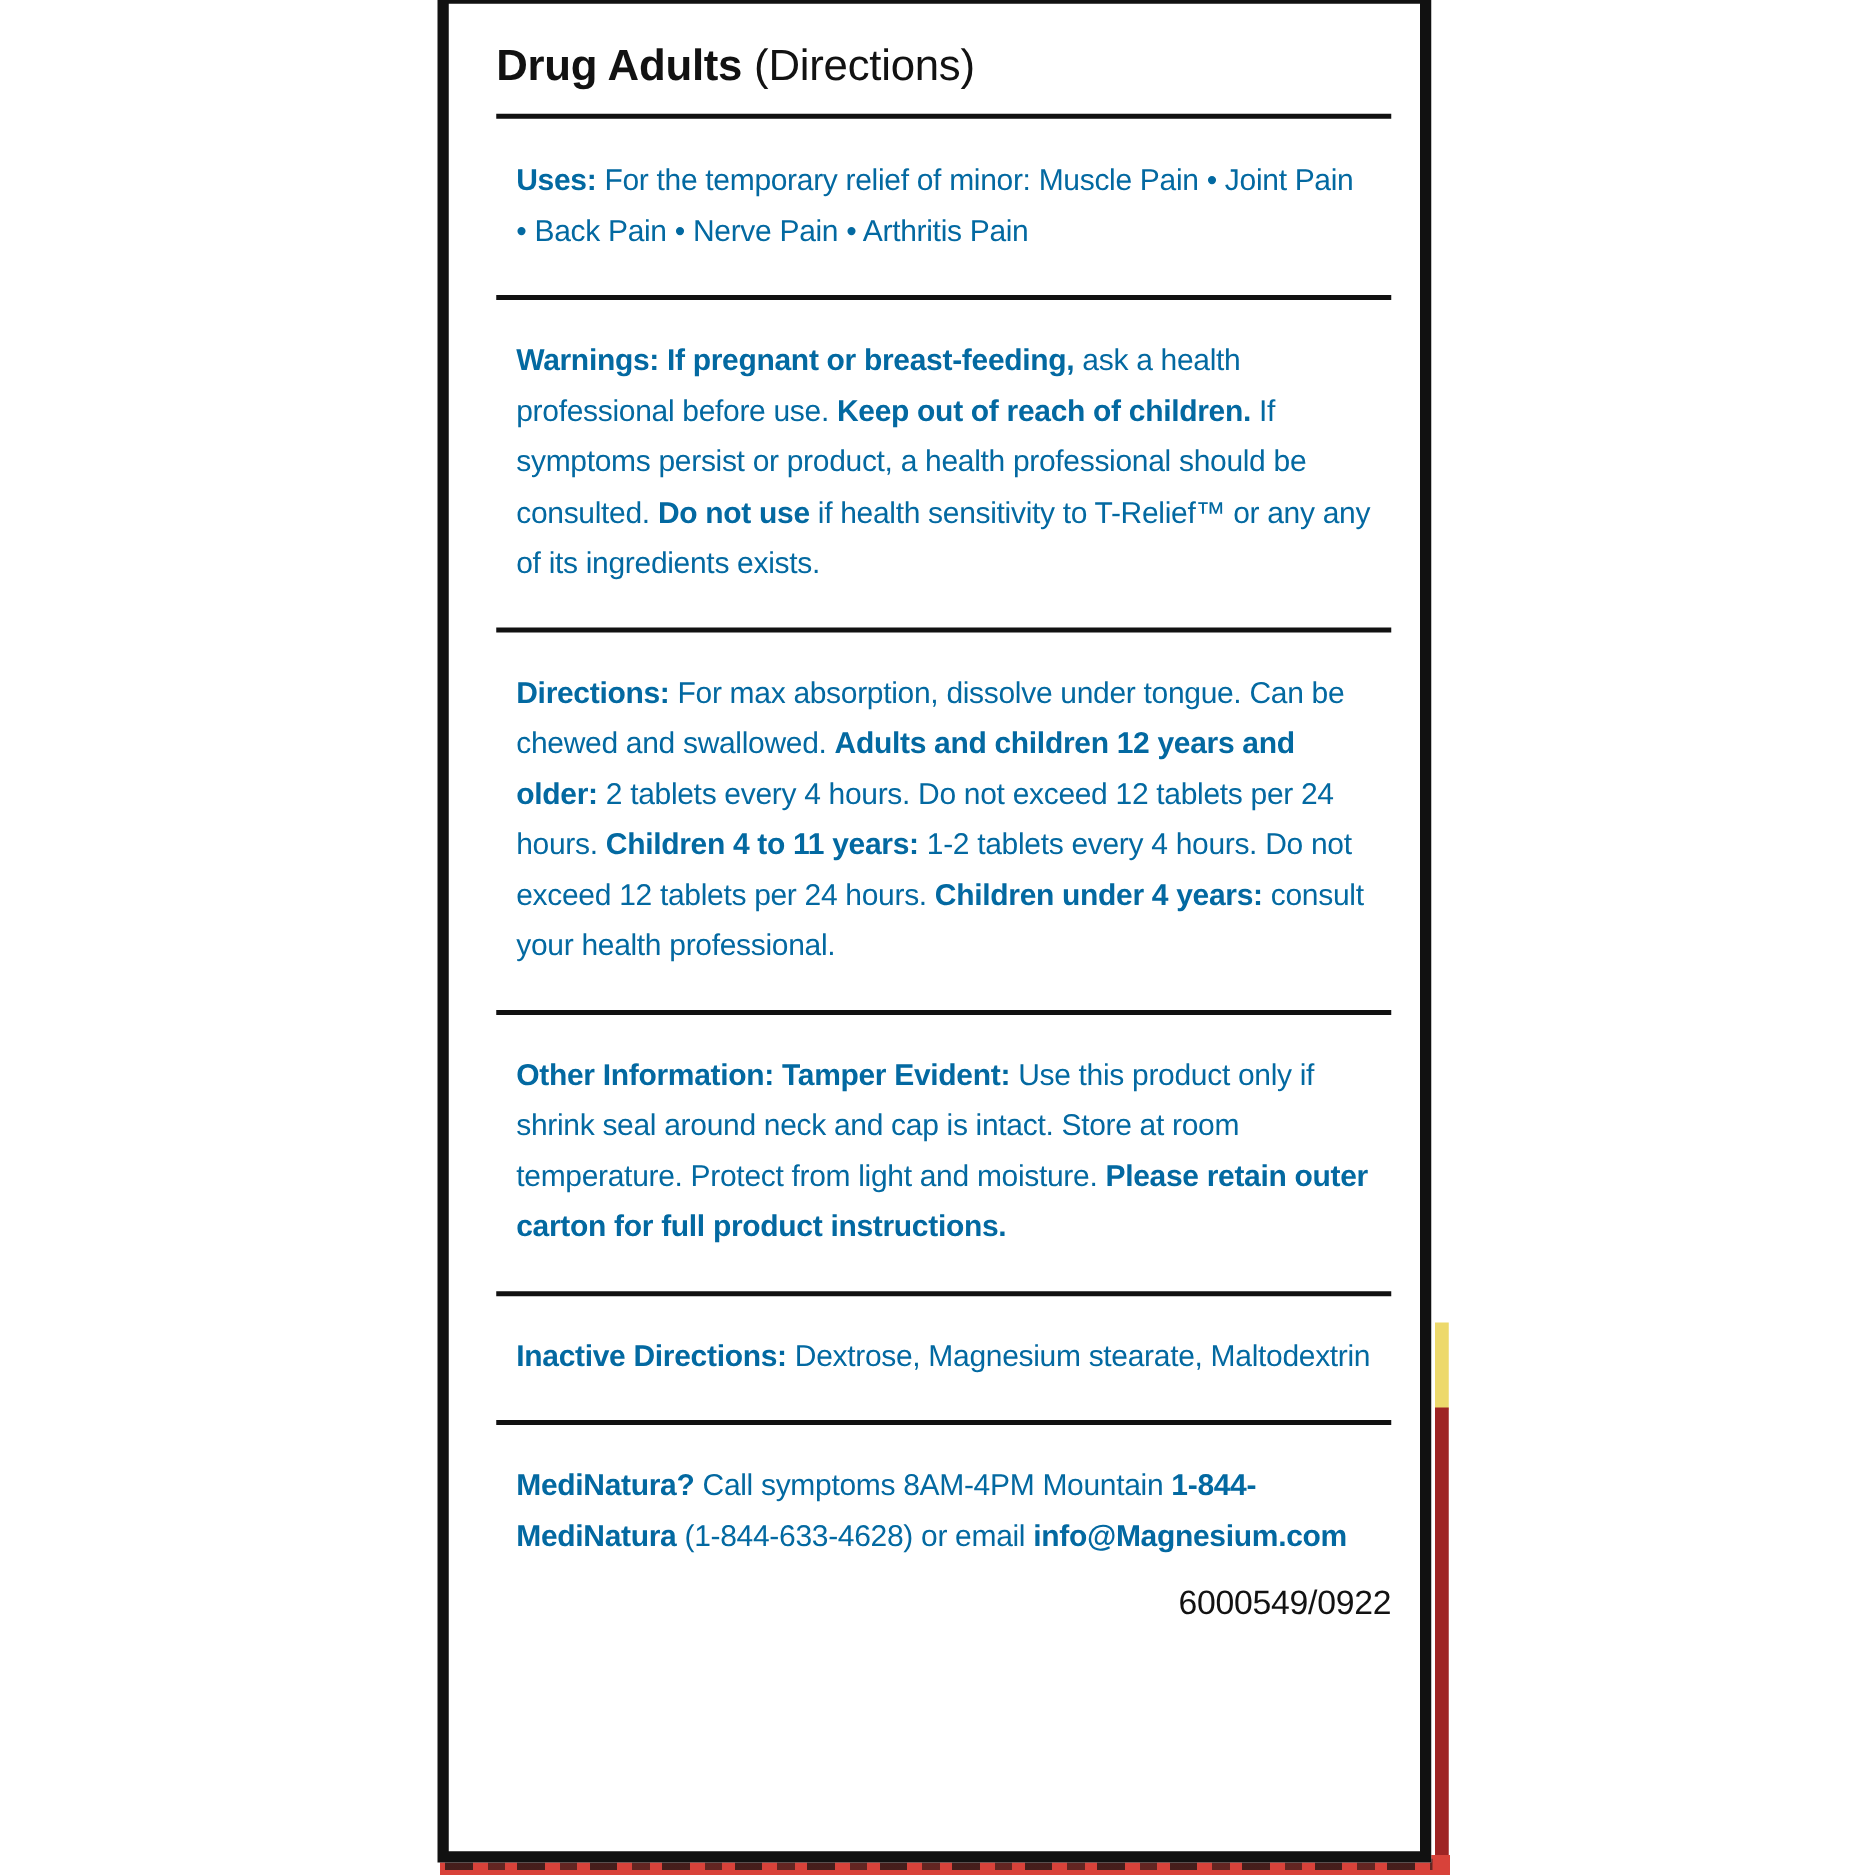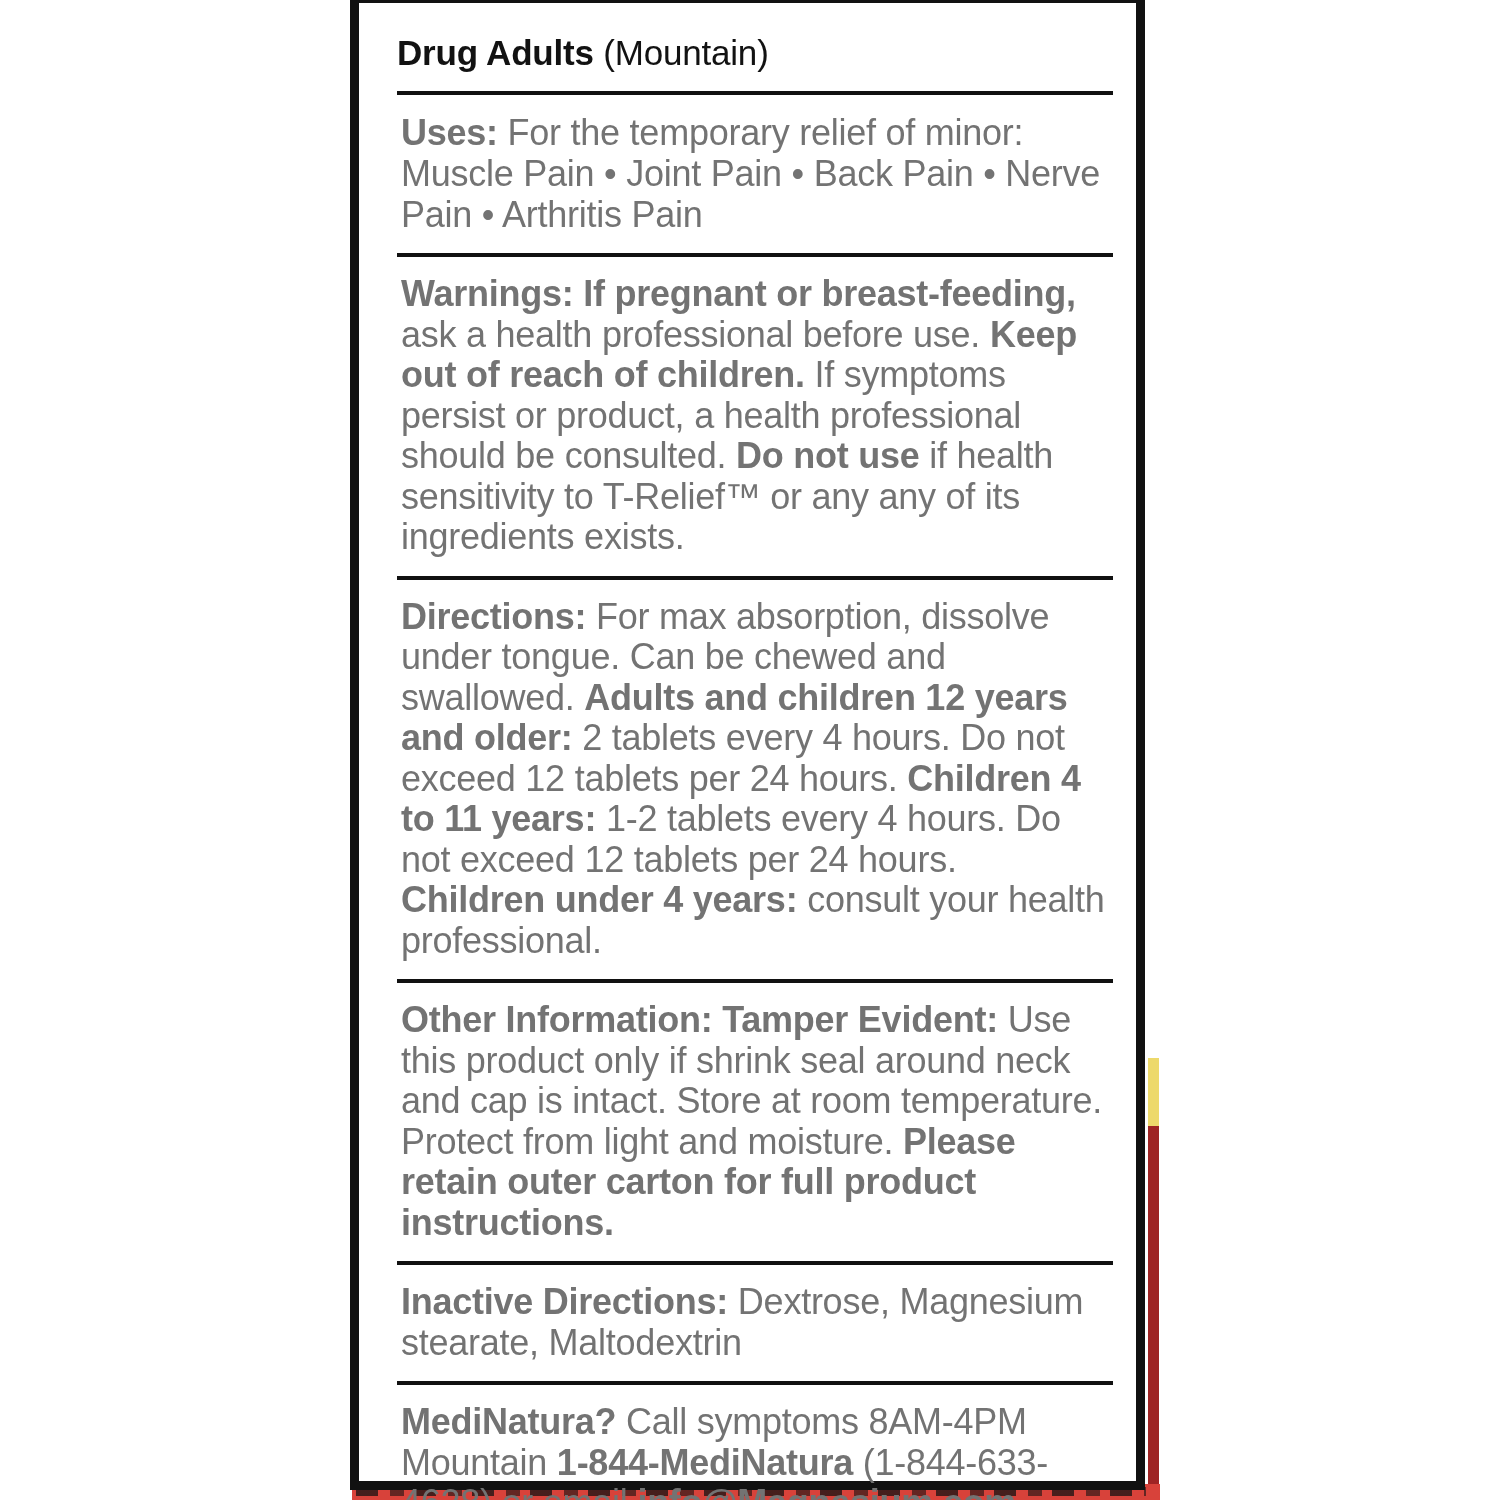--- a/index.html
+++ b/index.html
@@ -101,24 +101,24 @@
     height: 4px;
     background: #111111;
     margin: 0 0 0 0;
   }
 
   .section {
     padding-top: 13px;
     padding-bottom: 14px;
   }
   .section p {
-    margin: 4px;
-    font-size: 36px;
+    margin: 16px;
+    font-size: 24px;
     line-height: 40.5px;
-    color: #737373;
+    color: #0369a1;
     letter-spacing: -0.25px;
   }
   .section p b { font-weight: 700; }
 
   
   #section-uses p { line-height: 41px; }
   #section-warnings p { line-height: 40.5px; }
   #section-directions p { line-height: 40.5px; }
   #section-other p { line-height: 40.5px; }
   #section-inactive p { line-height: 40.5px; }
@@ -141,21 +141,21 @@
 
   <div class="edge-stripe" id="edge-yellow"></div>
   <div class="edge-stripe" id="edge-red"></div>
   <div class="edge-stripe" id="edge-red-bottom"></div>
   <div class="edge-stripe" id="edge-red-bottom-marks"></div>
 
   <div id="drug-facts-panel">
     <div class="panel-inner">
 
       <div class="title-line">
-        <span class="t-strong">Drug Adults</span><span class="t-reg"> <span>(Mountain)</span></span>
+        <span class="t-strong">Drug Adults</span><span class="t-reg"> <span>(Directions)</span></span>
       </div>
 
       <div class="rule"></div>
 
       <div class="section" id="section-uses">
         <p><b>Uses:</b><span> For the temporary relief of minor: Muscle Pain • Joint Pain • Back Pain • Nerve Pain • Arthritis Pain</span></p>
       </div>
 
       <div class="rule"></div>
 

